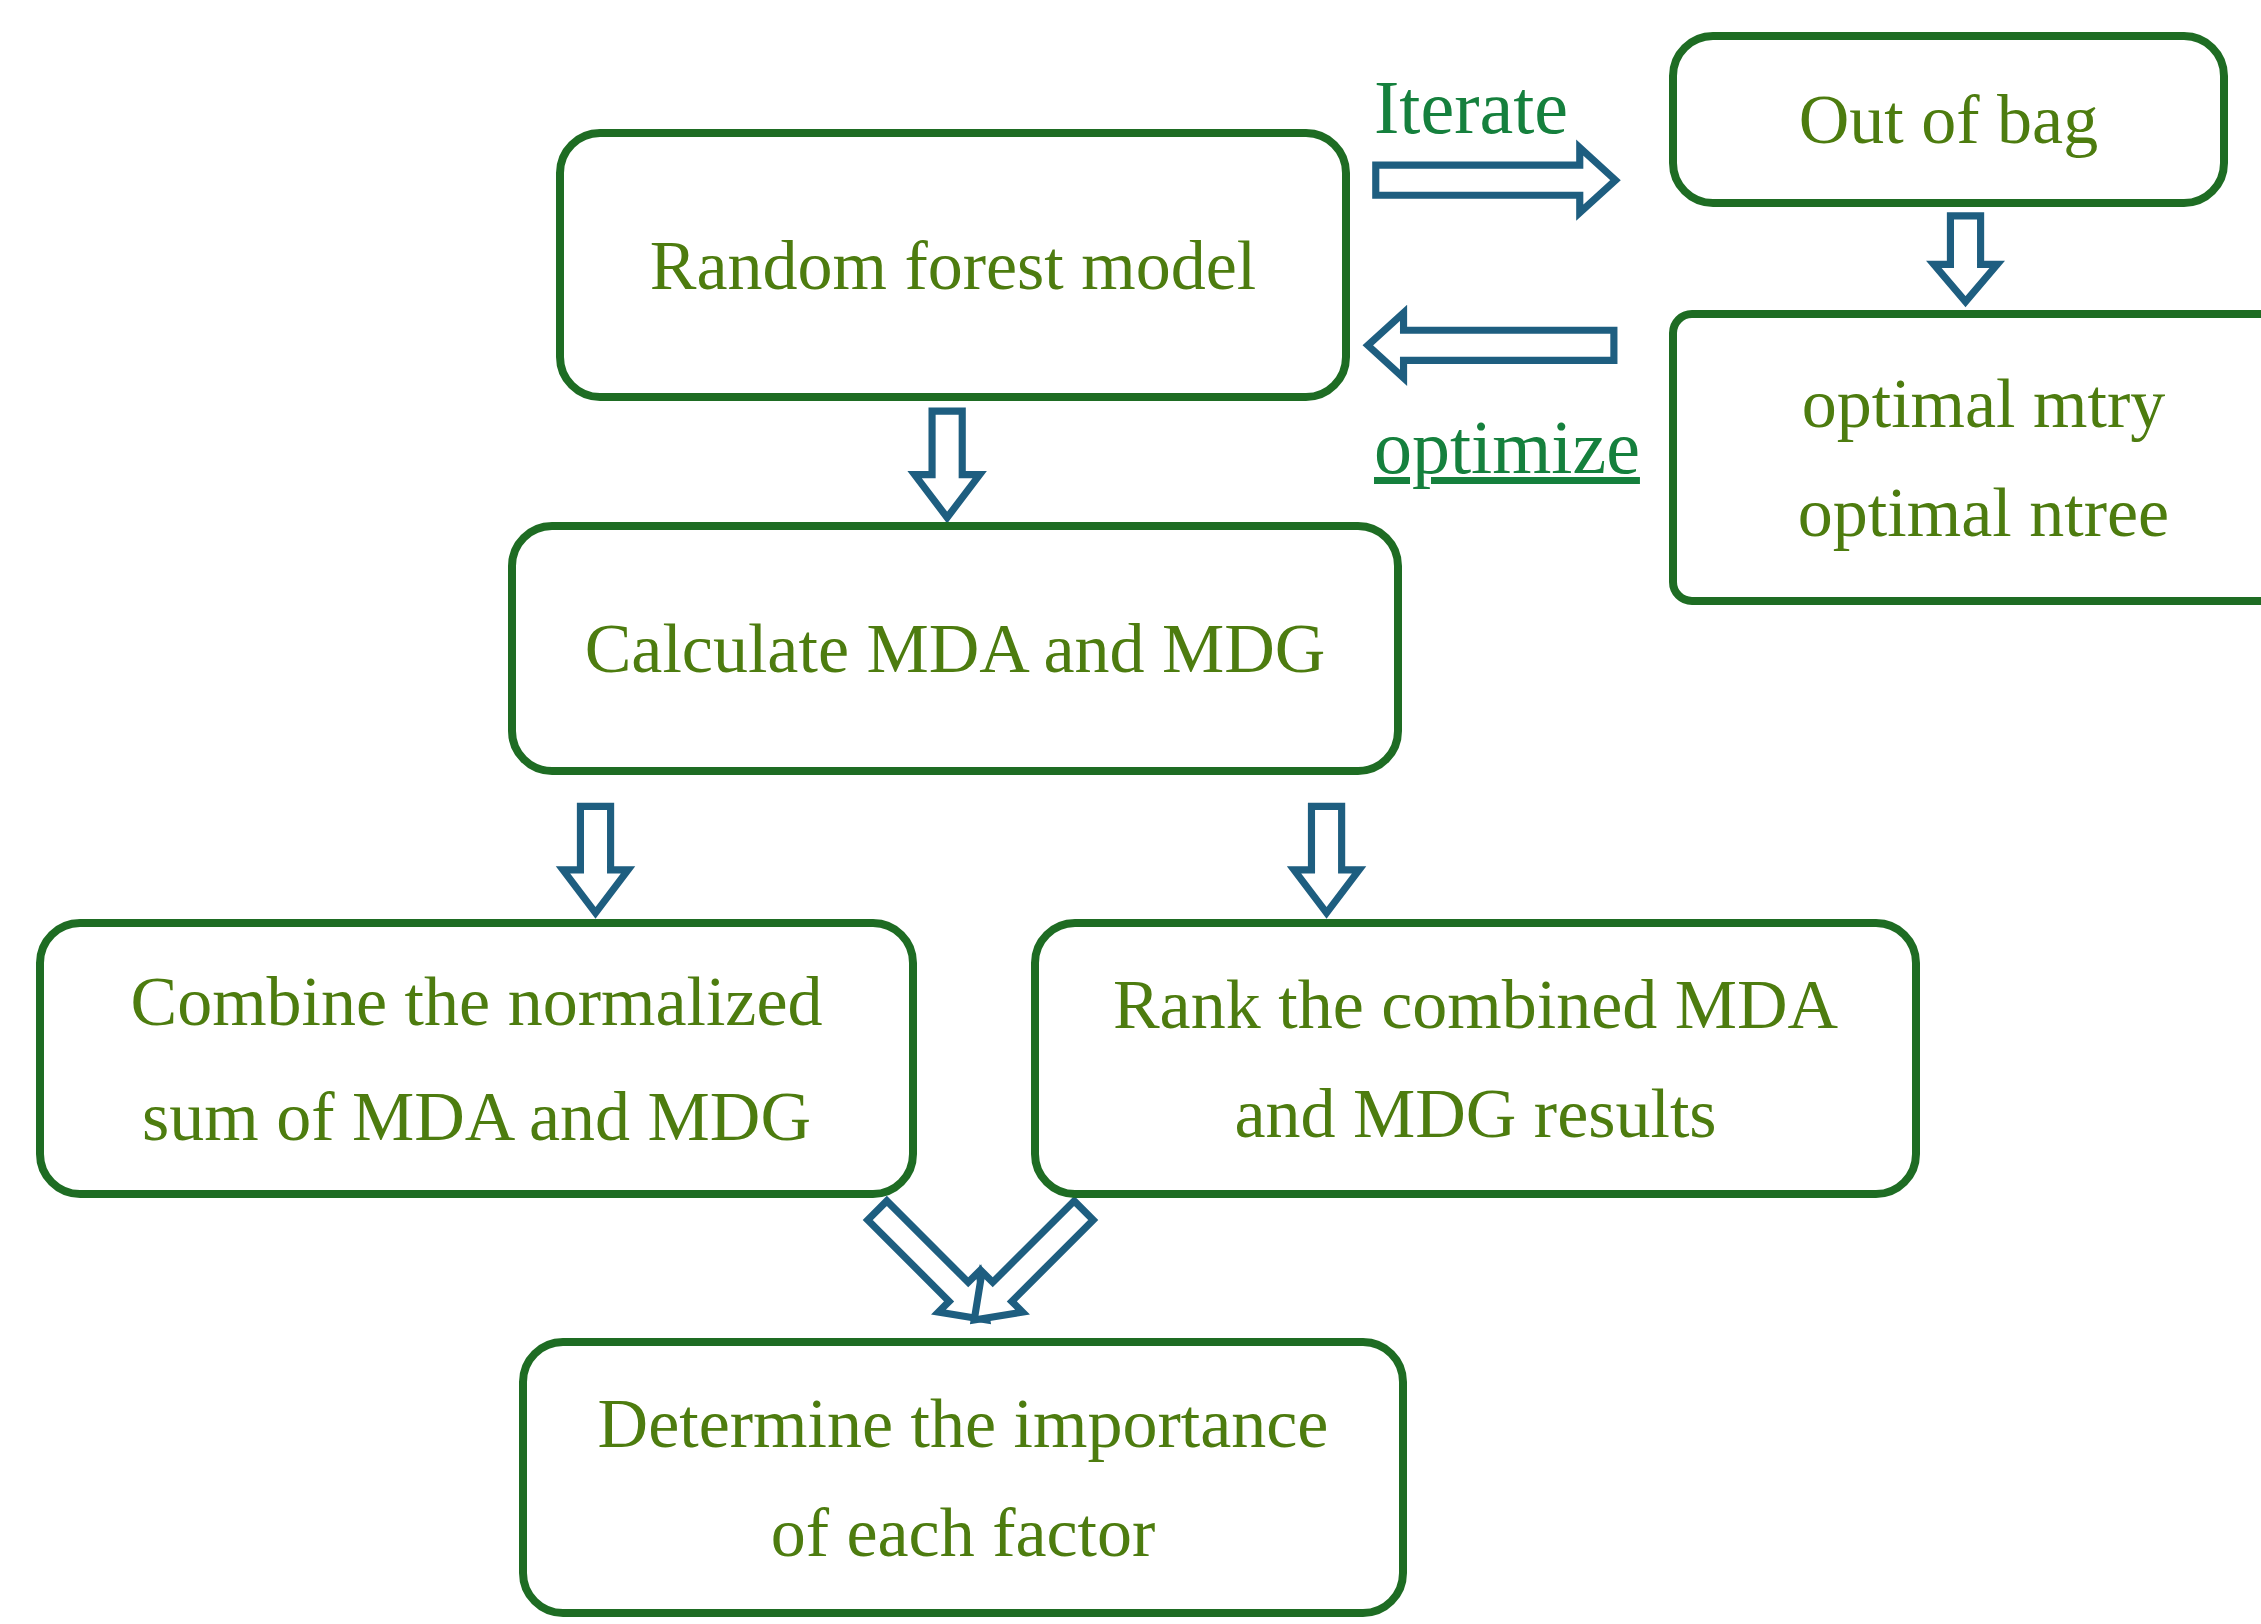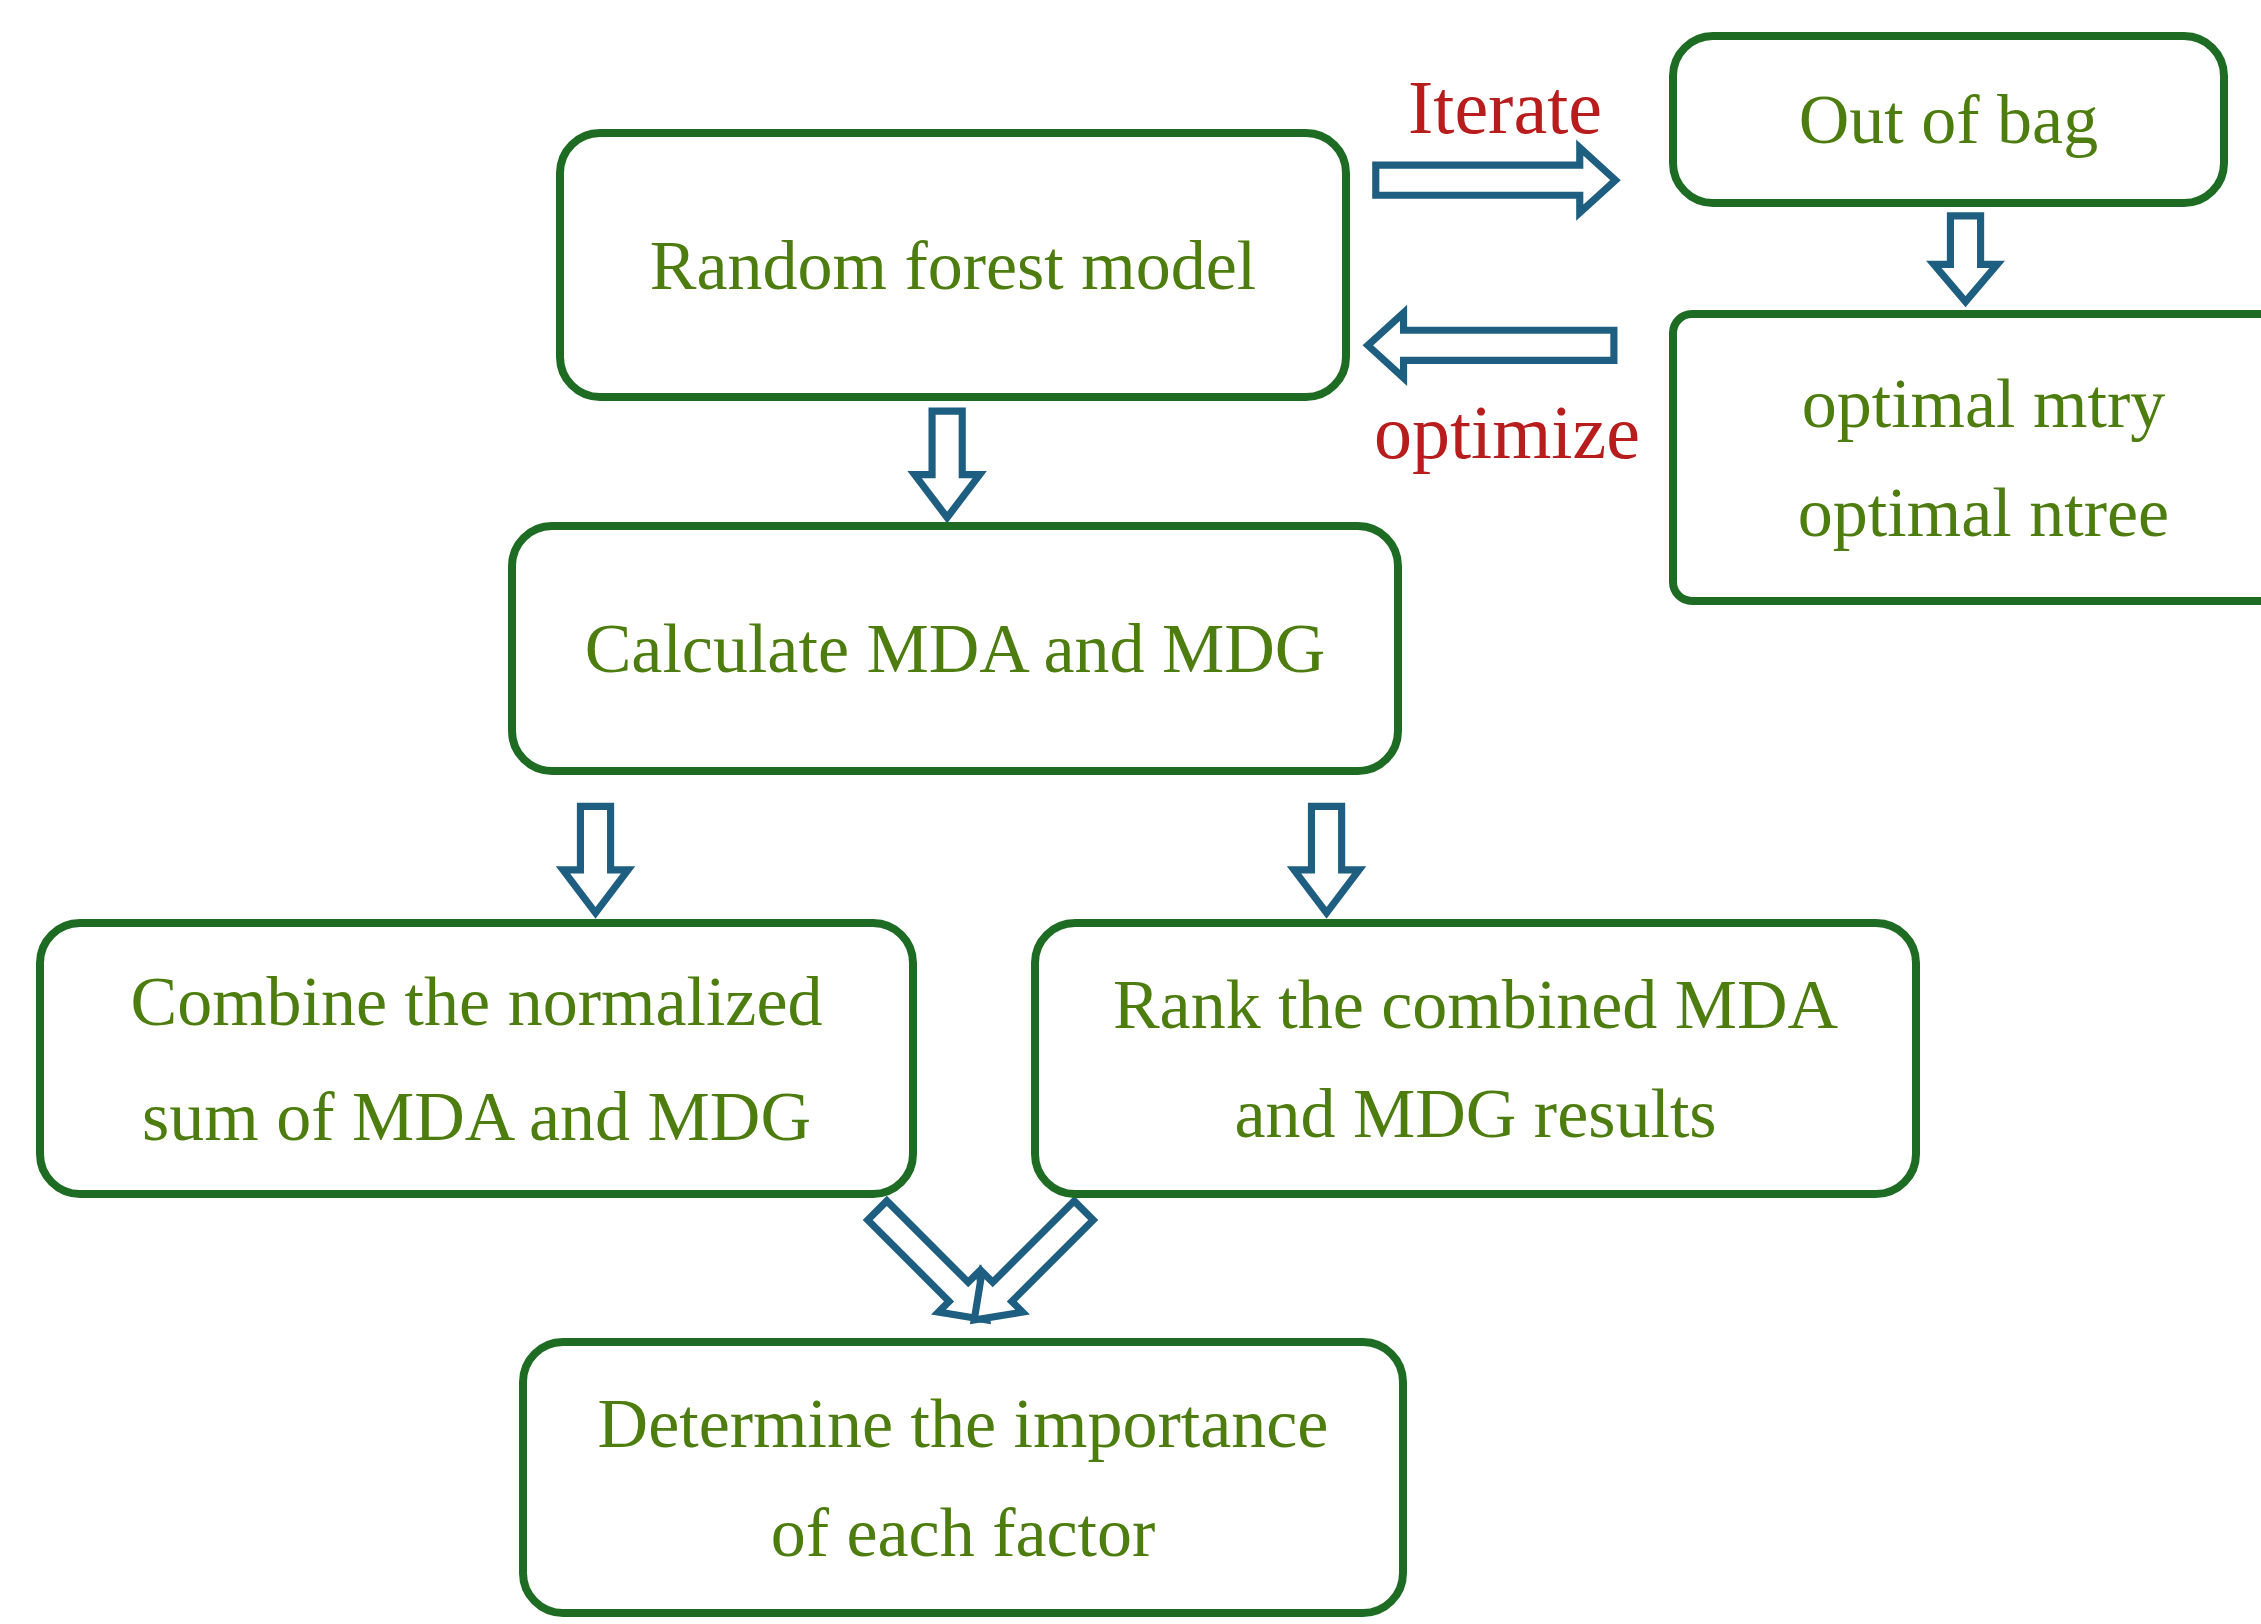--- a/index.html
+++ b/index.html
@@ -20,24 +20,24 @@
     flex-direction:column;
     align-items:center;
     justify-content:center;
     text-align:center;
     color:#4d7c0f;
     font-size:70px;
   }
   .node-line{display:block;line-height:109px;white-space:nowrap;}
   .edge-label{
     position:absolute;
-    color:#b91c1c;
+    color:#15803d;
     font-size:76px;
     line-height:87px;
-    text-align:right;
+    text-align:center;
     white-space:nowrap;
   }
   .arrow-layer{
     position:absolute;left:0;top:0;width:2261px;height:1624px;
     pointer-events:none;
   }
   .arrow-layer polygon{
     fill:#ffffff;
     stroke:#1e5e80;
     stroke-width:9;
@@ -96,16 +96,16 @@
     <span class="node-line">and MDG results</span>
   </div>
 
   <div class="node" style="left:519px;top:1338px;width:888px;height:279px;">
     <span class="node-line">Determine the importance</span>
     <span class="node-line">of each factor</span>
   </div>
 
   <div class="edge-label" style="left:1340px;top:64px;width:262px;">Iterate</div>
 
-  <div class="edge-label" style="left:1374px;top:389px;width:262px;">optimize</div>
+  <div class="edge-label" style="left:1374px;top:404px;width:262px;text-decoration:underline;">optimize</div>
 
 </div>
 
 
 </body></html>

